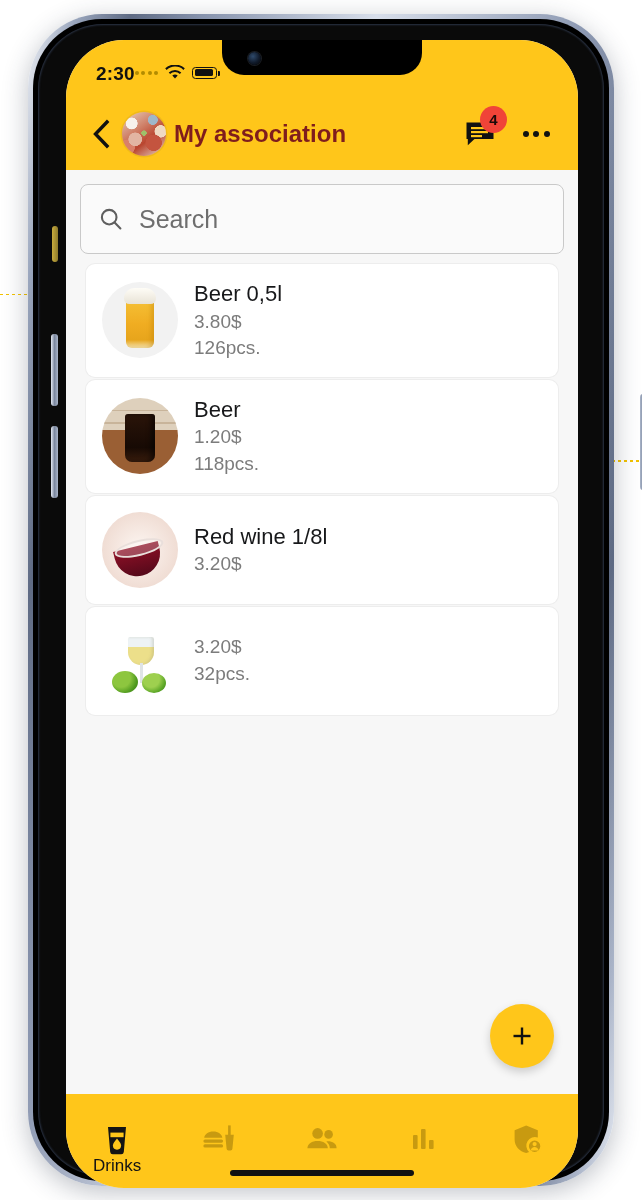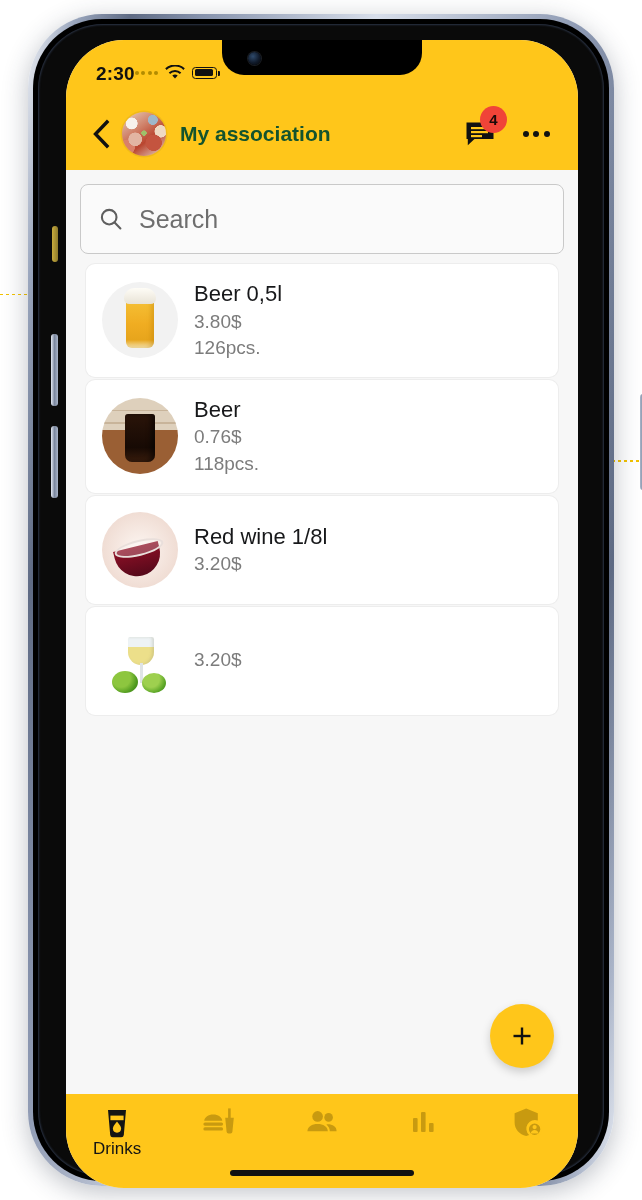--- a/index.html
+++ b/index.html
@@ -108,21 +108,21 @@
       radial-gradient(circle at 70% 18%, #9fb7c9 0 10%, transparent 11%),
       radial-gradient(circle at 30% 62%, #e2b5a2 0 16%, transparent 17%),
       radial-gradient(circle at 72% 70%, #c4543f 0 18%, transparent 19%),
       radial-gradient(circle at 50% 48%, #9fc06a 0 8%, transparent 9%),
       radial-gradient(circle at 12% 80%, #d9806a 0 14%, transparent 15%),
       radial-gradient(circle at 88% 44%, #efd9c2 0 13%, transparent 14%),
       linear-gradient(145deg,#e8d5c3 0%,#cf7f67 38%,#b9452f 62%,#e9ddd0 100%);
     box-shadow: 0 0 0 1.5px rgba(0,0,0,.06);
   }
   .appbar-title {
-    font-size: 21px; font-weight: 700; color: #14532d; margin-left: 14px;
+    font-size: 24px; font-weight: 700; color: #7f1d1d; margin-left: 8px;
     flex: 1 1 auto; white-space: nowrap; overflow: hidden;
   }
   .chat-wrap { position: relative; width: 36px; height: 34px; display:flex; align-items:center; justify-content:center; cursor:pointer; }
   .badge {
     position: absolute; right: -9px; top: -11px;
     min-width: 27px; height: 27px; padding: 0 5px;
     background: #F04438; color: #1a0a08;
     border-radius: 14px; font-size: 15px; font-weight: 700;
     display: flex; align-items: center; justify-content: center;
   }
@@ -215,21 +215,21 @@
     display: flex; align-items: center; justify-content: center;
     box-shadow: 0 4px 10px rgba(0,0,0,.18);
     cursor: pointer; z-index: 12;
   }
 
   
   .bottomnav {
     position: absolute; left: 0; right: 0; bottom: 0; height: 94px;
     background: var(--brand);
     display: flex; align-items: flex-start; justify-content: center;
-    padding-top: 12px;
+    padding-top: 29px;
     z-index: 20;
   }
   .nav-item {
     flex: 1; display: flex; flex-direction: column; align-items: center; gap: 2px;
     cursor: pointer;
   }
   .nav-label { font-size: 17px; color: #141414; line-height: 1; }
   .home-indicator {
     position: absolute; left: 50%; transform: translateX(-50%); bottom: 12px;
     width: 184px; height: 6px; border-radius: 4px; background: #111; z-index: 30;
@@ -336,21 +336,21 @@
             </div>
           </div>
 
           <div class="item">
             <div class="thumb th-cola">
               <div class="brick"></div>
                 <div class="cup"></div>
             </div>
             <div class="it-text">
               <div class="it-name">Beer</div>
-              <div class="it-price">0.76$</div>
+              <div class="it-price">1.20$</div>
               <div class="it-qty">118pcs.</div>
             </div>
           </div>
 
           <div class="item">
             <div class="thumb th-red">
               <div class="bowl"></div>
                 <div class="rim"></div>
             </div>
             <div class="it-text">
@@ -361,20 +361,21 @@
 
           <div class="item">
             <div class="thumb th-white">
               <div class="wbowl"></div>
                 <div class="stem"></div>
               <div class="grape1"></div>
                 <div class="grape2"></div>
             </div>
             <div class="it-text">
               <div class="it-price">3.20$</div>
+              <div class="it-qty">32pcs.</div>
             </div>
           </div>
 
         </div>
 
         <div class="fab">
           <svg width="26" height="26" viewBox="0 0 26 26">
             <line x1="13" y1="4.5" x2="13" y2="21.5" stroke="#111" stroke-width="2.4"></line>
             <line x1="4.5" y1="13" x2="21.5" y2="13" stroke="#111" stroke-width="2.4"></line>
           </svg>

